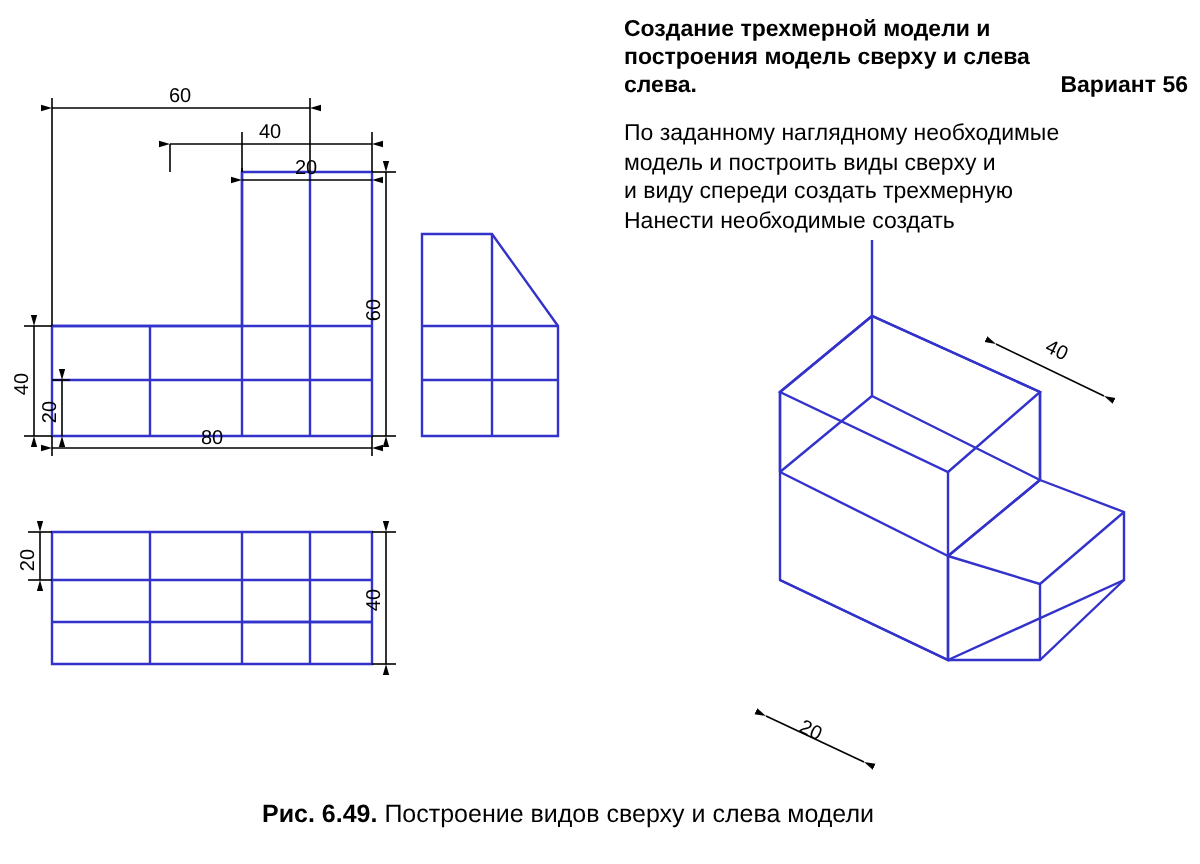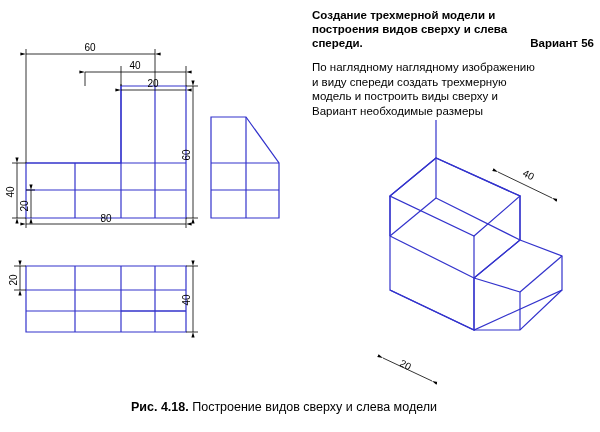--- a/index.html
+++ b/index.html
@@ -53,29 +53,29 @@
   .caption b{font-weight:bold;}
 </style>
 </head>
 <body>
 
 <div class="root">
 
   <div class="textblock">
     <div class="title">
       <span>Создание трехмерной модели и</span><br>
-      <span>построения видов сверху и слева</span><br>
-      <span>спереди.</span>
+      <span>построения модель сверху и слева</span><br>
+      <span>слева.</span>
       <span class="variant">Вариант 56</span>
     </div>
     <div class="body-text">
-      <p>По наглядному наглядному изображению</p>
+      <p>По заданному наглядному необходимые</p>
+      <p>модель и построить виды сверху и</p>
       <p>и виду спереди  создать трехмерную</p>
-      <p>модель и построить виды сверху и</p>
-      <p>Вариант необходимые размеры</p>
+      <p>Нанести необходимые создать</p>
     </div>
   </div>
 
   <svg class="drawing" viewBox="0 0 600 432" width="600" height="432" xmlns="http://www.w3.org/2000/svg">
 
     <defs>
       <marker id="arrowStart" markerWidth="8" markerHeight="8" refX="7" refY="3" orient="auto">
         <path d="M7,3 L0,1 L0,5 Z" fill="#000"></path>
       </marker>
       <marker id="arrowEnd" markerWidth="8" markerHeight="8" refX="1" refY="3" orient="auto">
@@ -195,16 +195,16 @@
       <text x="14" y="192" text-anchor="middle" transform="rotate(-90,14,192)">40</text>
       <text x="28" y="206" text-anchor="middle" transform="rotate(-90,28,206)">20</text>
       <text x="17" y="280" text-anchor="middle" transform="rotate(-90,17,280)">20</text>
       <text x="190" y="300" text-anchor="middle" transform="rotate(-90,190,300)">40</text>
       <text x="527" y="178" text-anchor="middle" transform="rotate(26,527,178)">40</text>
       <text x="404" y="368" text-anchor="middle" transform="rotate(26,404,368)">20</text>
     </g>
   </svg>
 
   <div class="caption">
-    <b>Рис. 4.18.</b><span> Построение видов сверху и слева модели</span>
+    <b>Рис. 6.49.</b><span> Построение видов сверху и слева модели</span>
   </div>
 
 </div>
 
 </body></html>

